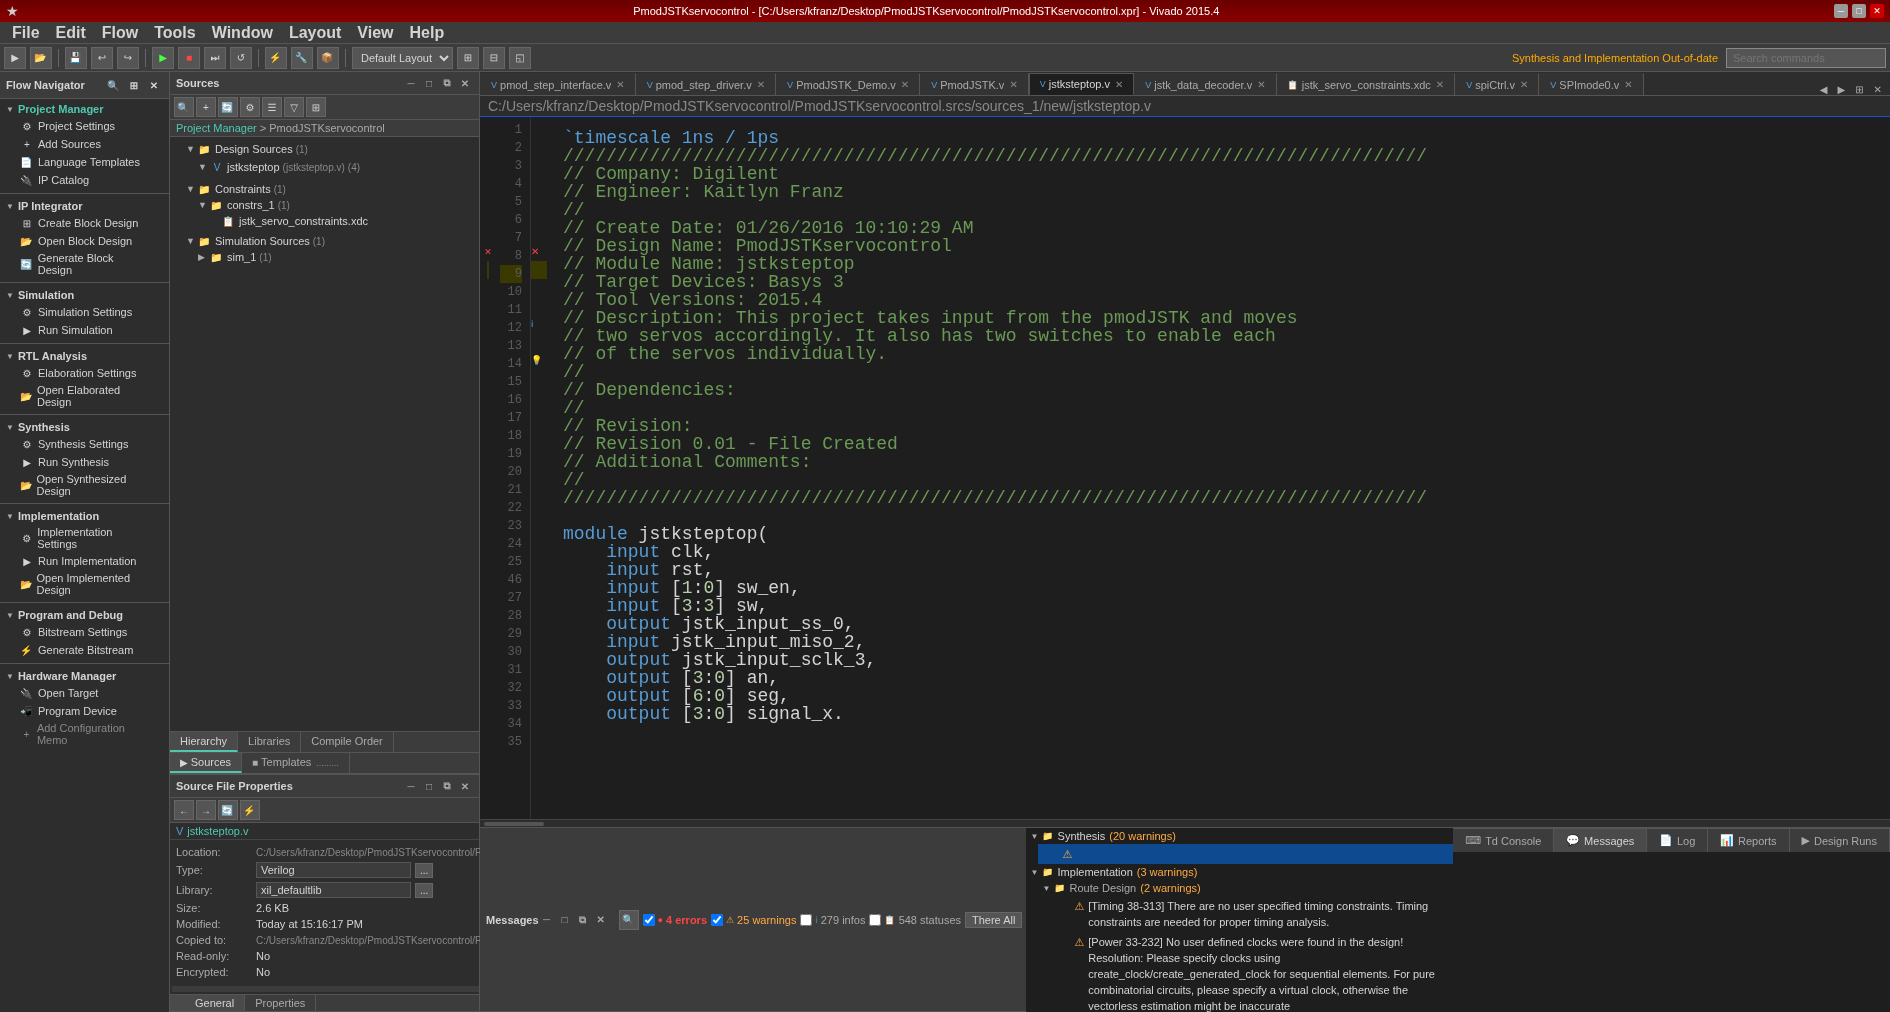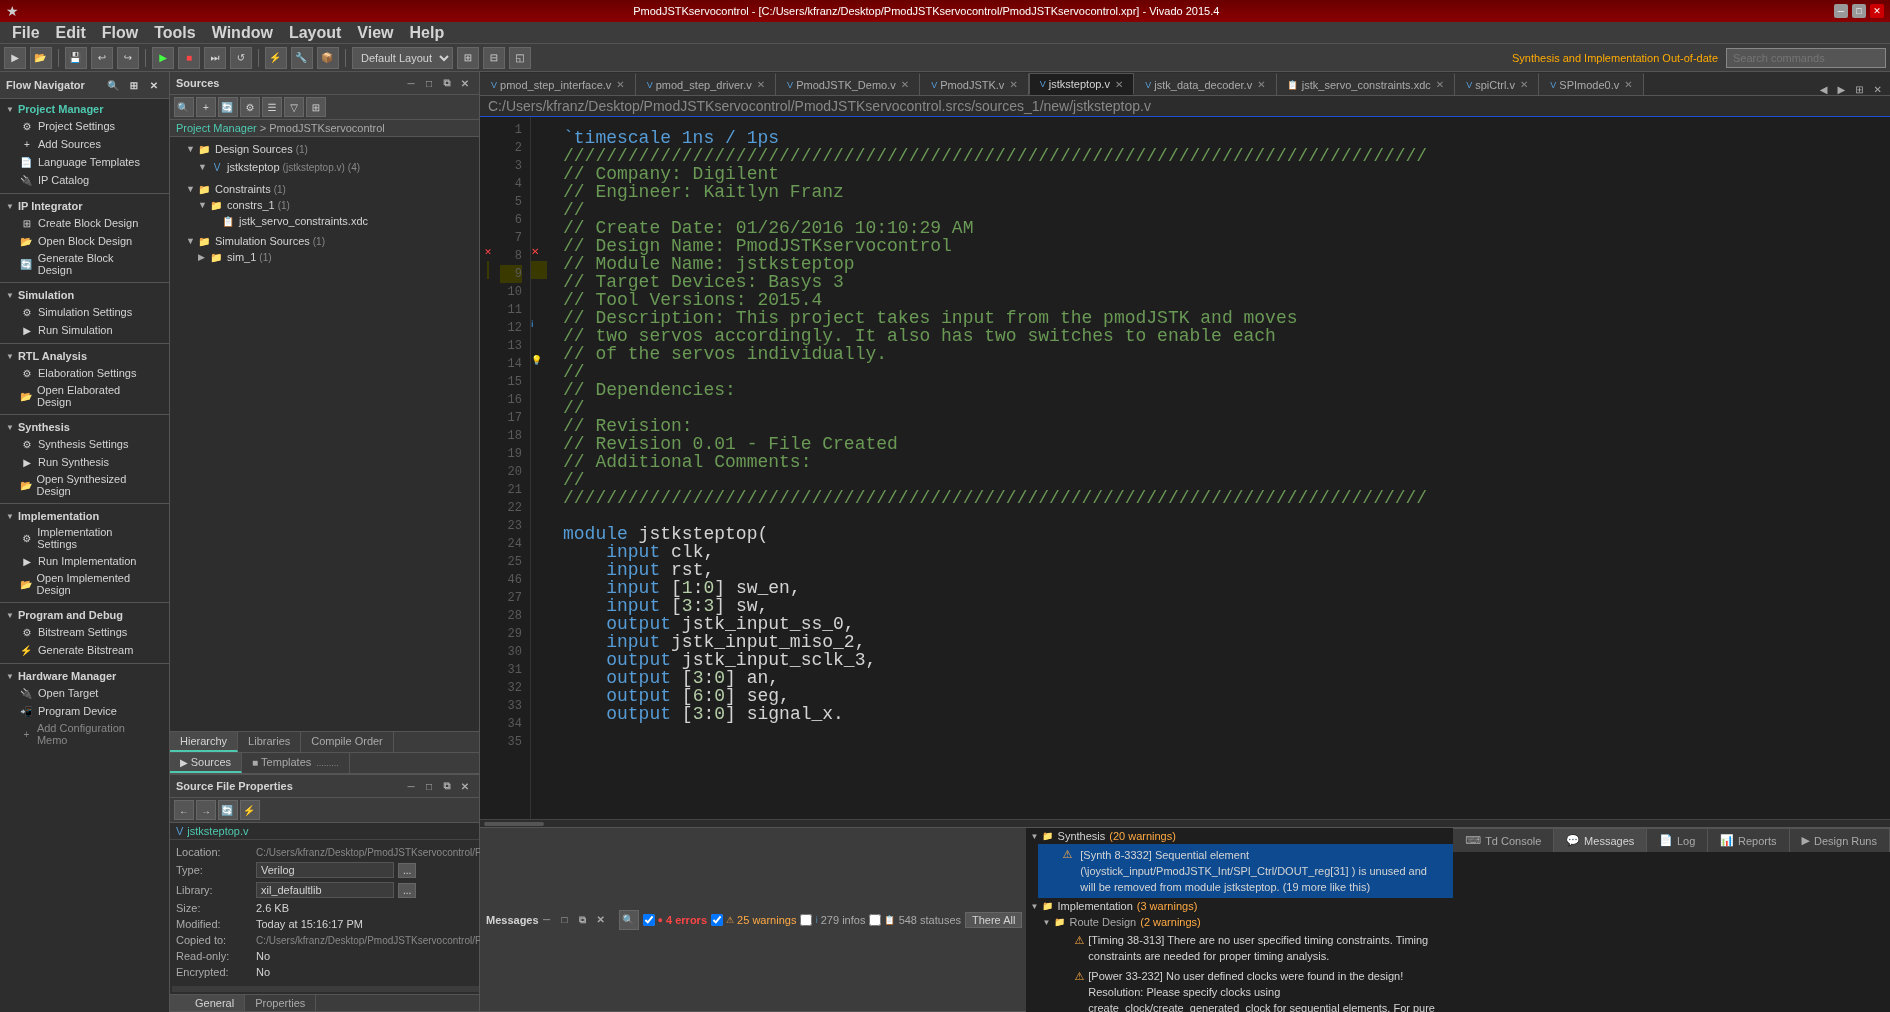--- a/index.html
+++ b/index.html
@@ -271,21 +271,21 @@
       display: flex;
       align-items: center;
       gap: 4px;
     }
     .prop-field {
       background: #3c3c3c;
       border: 1px solid #555;
       color: #d4d4d4;
       padding: 1px 4px;
       font-size: 11px;
-      width: 138px;
+      width: 155px;
     }
     .prop-btn {
       background: #555;
       border: 1px solid #666;
       color: #d4d4d4;
       padding: 1px 4px;
       font-size: 10px;
       cursor: pointer;
     }
 
@@ -1102,21 +1102,20 @@
           <div class="msg-section">
             <div class="msg-section-header">
               <span class="chevron">▼</span>
               <span style="color:#aaa;font-size:9px;margin-right:4px;">📁</span>
               <span>Synthesis</span>
               <span style="color:#fa4;margin-left:4px;font-size:11px;">(20 warnings)</span>
             </div>
             <div class="msg-subsection">
               <div class="msg-item selected">
                 <span class="msg-icon msg-warn-icon">⚠</span>
-                <span class="msg-text warn-msg" style="background:#0d4a8f;padding:1px 4px;border-radius:2px;">[Synth 8-3332] Sequential element (\joystick_input/PmodJSTK_Int/SPI_Ctrl/DOUT_reg[31] ) is unused and will be removed from module jstksteptop. (19 more like this)</span>
               </div>
             </div>
           </div>
 
           <div class="msg-section">
             <div class="msg-section-header">
               <span class="chevron">▼</span>
               <span style="color:#aaa;font-size:9px;margin-right:4px;">📁</span>
               <span>Implementation</span>
               <span style="color:#fa4;margin-left:4px;font-size:11px;">(3 warnings)</span>

